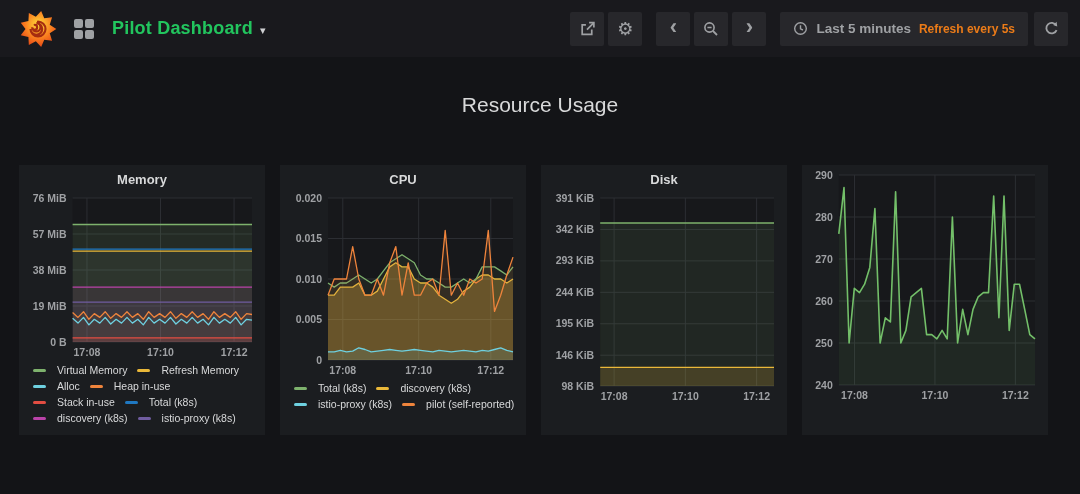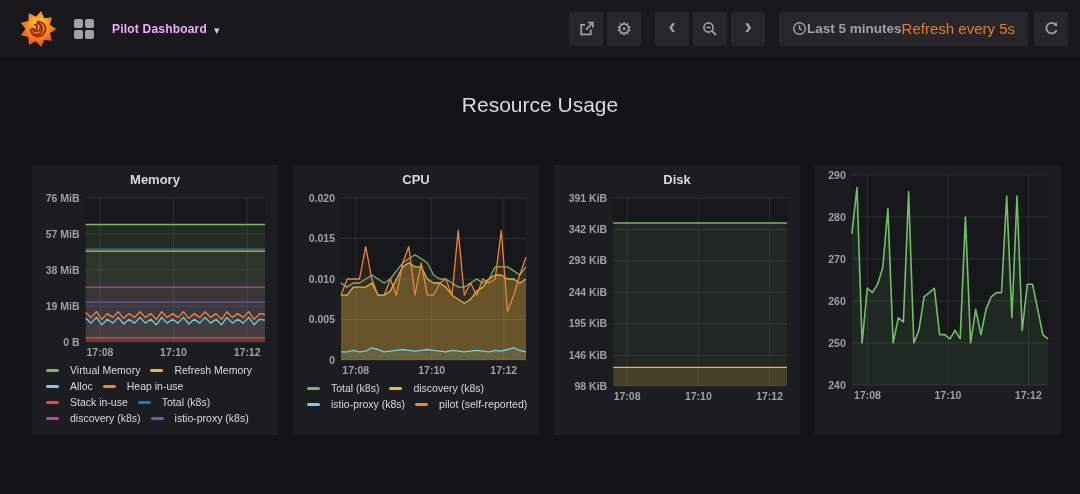--- a/index.html
+++ b/index.html
@@ -3,34 +3,34 @@
 <meta charset="utf-8">
 <style>
   html,body{margin:0;padding:0}
   body{width:1080px;height:494px;background:#131417;font-family:"Liberation Sans",sans-serif;overflow:hidden;position:relative}
   
   .navbar{height:57px;background:#19191d;display:flex;align-items:center;padding:0 12px;box-sizing:border-box}
   .logo{width:40px;height:40px;margin:0 16px 0 6px;flex:0 0 auto;cursor:pointer}
   .grid-icon{display:grid;grid-template-columns:9px 9px;grid-template-rows:9px 9px;gap:2px;margin-right:18px;cursor:pointer}
   .grid-icon i{background:#9fa1a4;border-radius:2px}
   .db-title-wrap{display:flex;align-items:center;cursor:pointer}
-  .db-title{color:#f0abfc;font-size:12px;font-weight:bold;letter-spacing:.2px}
+  .db-title{color:#22c55e;font-size:18px;font-weight:bold;letter-spacing:.2px}
   .caret{color:#cfd0d2;font-size:11px;margin-left:7px;padding-top:3px}
   .nav-right{margin-left:auto;display:flex;align-items:center}
   .nav-btn{height:34px;min-width:34px;background:#27272b;border:none;border-radius:2px;display:flex;align-items:center;justify-content:center;color:#9fa1a4;padding:0 8px;cursor:pointer;box-sizing:border-box}
   .nav-btn svg{display:block}
   .glyph{font-size:18px;line-height:1;color:#9fa1a4}
   .chev{font-size:22px;font-weight:bold;line-height:1;padding-bottom:3px}
   .mr4{margin-right:4px}.mr14{margin-right:14px}
-  .timepicker{display:flex;align-items:center;background:#27272b;height:34px;border-radius:2px;padding:0 13px;margin-right:6px;cursor:pointer}
+  .timepicker{display:flex;align-items:center;gap:8px;background:#27272b;height:34px;border-radius:2px;padding:0 13px;margin-right:6px;cursor:pointer}
   .time-label{color:#9fa1a4;font-size:13.5px;font-weight:bold}
-  .refresh-label{font-size:15px;font-weight:normal}
+  .refresh-label{font-size:12px;font-weight:bold}
   
   .row-title{color:#d8d9da;font-size:21px;font-weight:500;text-align:center;margin-top:36px;cursor:pointer}
-  .panels{display:flex;gap:15px;padding:0 32px;margin-top:48px}
+  .panels{display:flex;gap:15px;padding:0 19px;margin-top:48px}
   .panel{width:246px;height:270px;background:#1b1d20;box-sizing:border-box;padding:3px 8px 4px 8px;flex:0 0 auto}
   .panel-title{color:#d8d9da;font-size:13px;font-weight:bold;text-align:center;height:23px;line-height:23px;cursor:pointer}
   svg.chart{display:block}
   svg.chart text{font-family:"Liberation Sans",sans-serif}
   .legend{display:flex;flex-wrap:wrap;align-content:flex-start;column-gap:10px;row-gap:3px;padding:3px 2px 0 6px;overflow:hidden}
   .legend-item{display:flex;align-items:center;gap:11px;color:#d8d9da;font-size:10.5px;line-height:13px;cursor:pointer}
   .legend-item i{width:13px;height:3px;border-radius:1.5px;display:inline-block;flex:0 0 auto}
 </style>
 </head>
 <body>

